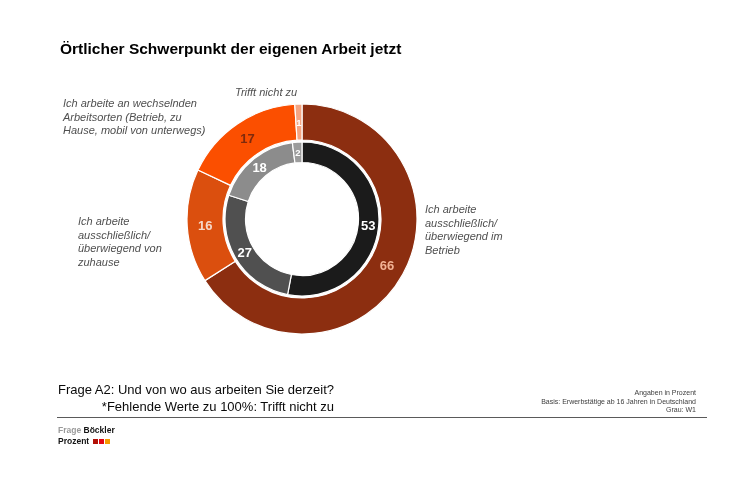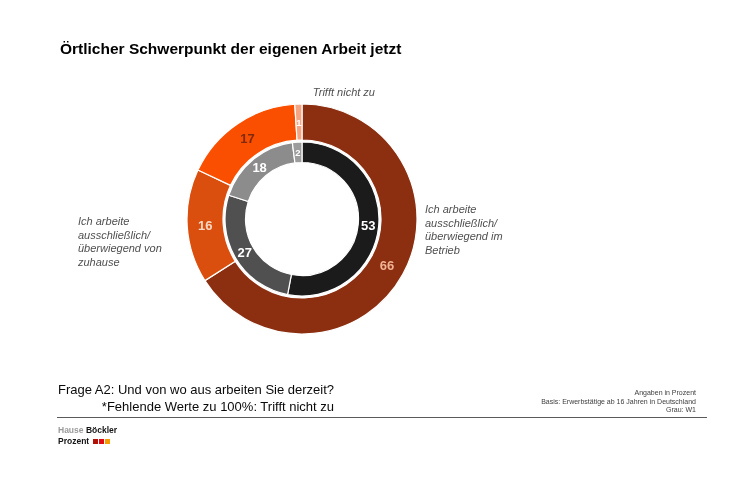--- a/index.html
+++ b/index.html
@@ -1,21 +1,21 @@
 <!DOCTYPE html>
 <html><head>
 <meta charset="utf-8">
 <style>
   html,body{margin:0;padding:0;background:#ffffff;}
   #stage{position:relative;width:750px;height:482px;background:#ffffff;overflow:hidden;
          font-family:"Liberation Sans", sans-serif;}
   .abs{position:absolute;}
   .title{left:60px;top:40px;font-size:15.5px;font-weight:bold;color:#000;}
   .cat-label{font-style:italic;color:#4f4f4f;font-size:11px;line-height:13.5px;white-space:pre-line;}
-  .lbl-tnz{left:235px;top:86px;width:140px;text-align:right;}
+  .lbl-tnz{left:235px;top:86px;width:140px;text-align:left;}
   .lbl-wechselnd{left:63px;top:97px;width:160px;}
   .lbl-zuhause{left:78px;top:215px;width:120px;}
   .lbl-betrieb{left:425px;top:203px;width:120px;}
   #donut-svg{left:0;top:0;}
   .footer-q{left:58px;top:382px;font-size:13px;color:#0a0a0a;line-height:16.5px;white-space:pre-line;text-align:right;}
   .footer-right{right:54px;top:389px;width:260px;text-align:right;font-size:7px;color:#3d3d3d;
                 line-height:8.6px;white-space:pre-line;}
   .rule{left:57px;top:417px;width:650px;height:1px;background:#5a5a5a;}
   .logo{left:58px;top:425px;font-size:8.5px;line-height:10.5px;font-weight:bold;}
   .logo .lt{color:#9a9a9a;}
@@ -46,36 +46,39 @@
         <text x="247.48" y="138.77" text-anchor="middle" dominant-baseline="central" font-family="&quot;Liberation Sans&quot;, sans-serif" font-size="13" font-weight="bold" fill="#7E2A0C">17</text>
         <text x="298.95" y="122.05" text-anchor="middle" dominant-baseline="central" font-family="&quot;Liberation Sans&quot;, sans-serif" font-size="9.5" font-weight="bold" fill="#FFFFFF">1</text>
         <text x="368.20" y="225.26" text-anchor="middle" dominant-baseline="central" font-family="&quot;Liberation Sans&quot;, sans-serif" font-size="13" font-weight="bold" fill="#FFFFFF">53</text>
         <text x="244.76" y="252.85" text-anchor="middle" dominant-baseline="central" font-family="&quot;Liberation Sans&quot;, sans-serif" font-size="13" font-weight="bold" fill="#FFFFFF">27</text>
         <text x="259.61" y="167.76" text-anchor="middle" dominant-baseline="central" font-family="&quot;Liberation Sans&quot;, sans-serif" font-size="13" font-weight="bold" fill="#FFFFFF">18</text>
         <text x="297.82" y="152.63" text-anchor="middle" dominant-baseline="central" font-family="&quot;Liberation Sans&quot;, sans-serif" font-size="9.5" font-weight="bold" fill="#FFFFFF">2</text>
       </g>
   </svg>
 
   <div class="abs cat-label lbl-tnz">Trifft nicht zu</div>
+  <div class="abs cat-label lbl-wechselnd">Ich arbeite an wechselnden
+Arbeitsorten (Betrieb, zu
+Hause, mobil von unterwegs)</div>
   <div class="abs cat-label lbl-zuhause">Ich arbeite
 ausschließlich/
 überwiegend von
 zuhause</div>
   <div class="abs cat-label lbl-betrieb">Ich arbeite
 ausschließlich/
 überwiegend im
 Betrieb</div>
 
   <div class="abs footer-q">Frage A2: Und von wo aus arbeiten Sie derzeit?
 *Fehlende Werte zu 100%: Trifft nicht zu</div>
 
   <div class="abs footer-right">Angaben in Prozent
 Basis: Erwerbstätige ab 16 Jahren in Deutschland
 Grau: W1</div>
 
   <div class="abs rule"></div>
 
   <div class="abs logo">
-    <div><span class="lt">Hause</span> <span class="dk">Böckler</span></div>
+    <div><span class="lt">Frage</span> <span class="dk">Böckler</span></div>
     <div><span class="dk">Prozent</span> <span id="logo-squares"><span class="logo-sq" style="background: rgb(177, 16, 5);"></span><span class="logo-sq" style="background: rgb(227, 6, 19);"></span><span class="logo-sq" style="background: rgb(245, 156, 0);"></span></span></div>
   </div>
 
 </div>
 
 </body></html>

